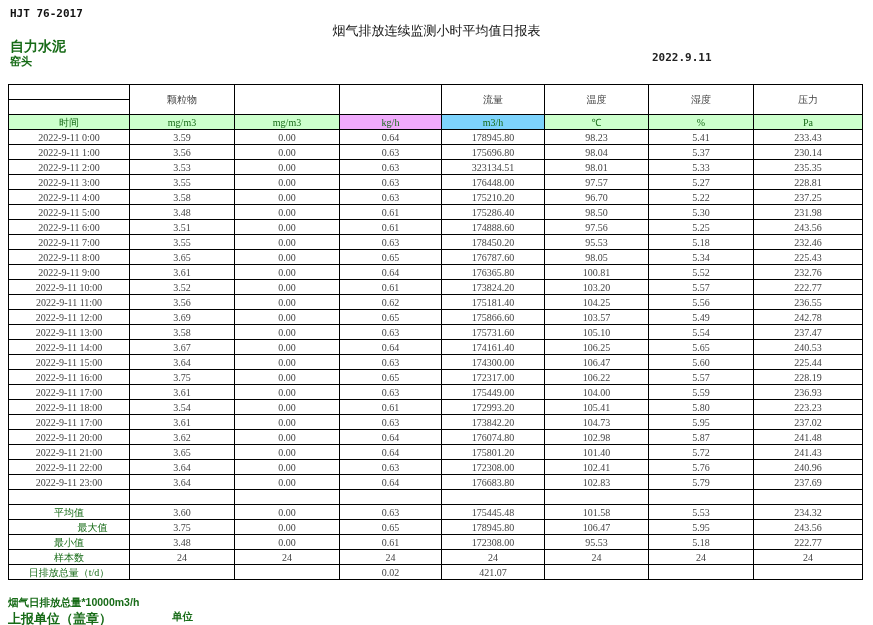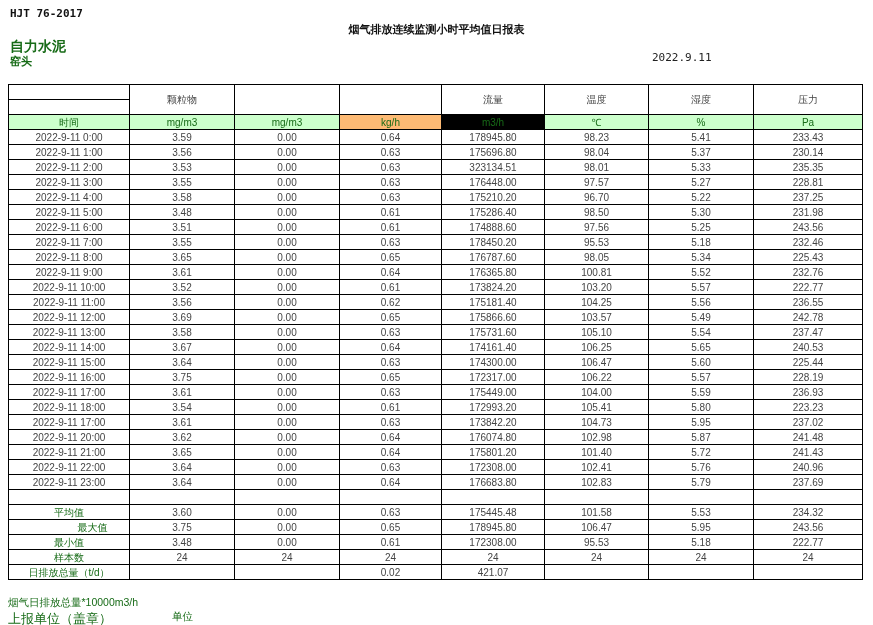--- a/index.html
+++ b/index.html
@@ -1,32 +1,32 @@
 <!DOCTYPE html>
 <html><head>
 <meta charset="utf-8">
 <style>
   html,body{margin:0;padding:0;}
   body{
     width:873px;height:625px;background:#ffffff;position:relative;
     font-family:"Liberation Sans","DejaVu Sans",sans-serif;
     -webkit-font-smoothing:antialiased;
   }
-  .abs{position:absolute;}
+  .abs{position:absolute;font-weight:bold;}
   #standard{left:10px;top:7px;font-size:11px;font-weight:bold;color:#111;font-family:"DejaVu Sans Mono",monospace;}
-  #title{left:0;top:22px;width:873px;text-align:center;font-size:11px;font-weight:bold;color:#111;}
+  #title{left:0;top:22px;width:873px;text-align:center;font-size:13px;font-weight:normal;color:#111;}
   #company{left:10px;top:38px;font-size:14px;font-weight:bold;}
   #station{left:10px;top:54px;font-size:11px;font-weight:bold;}
   #date{left:652px;top:51px;font-size:11px;color:#222;font-family:"DejaVu Sans Mono",monospace;}
 
   table#report{
     position:absolute;left:8px;top:84px;
     border-collapse:collapse;table-layout:fixed;width:854px;
     font-size:10px;color:#444;
-    font-family:Liberation Sans, sans-serif;
+    font-family:Liberation Serif, serif;
   }
   #report td{
     border:1px solid #000;text-align:center;vertical-align:middle;
     padding:0;line-height:13px;height:14px;overflow:hidden;white-space:nowrap;
   }
   tr.h1 td, tr.h2 td{height:13px;}
   tr.units td{height:17px;}
   tr.datarow td{height:14px;}
   tr.spacer td{height:20px;}
   tr.summaryrow td{height:14px;}
@@ -67,22 +67,22 @@
       <td class="grouphead" rowspan="2">湿度</td>
       <td class="grouphead" rowspan="2">压力</td>
     </tr>
     <tr class="h2">
       <td></td>
     </tr>
     <tr class="units">
       <td style="background: rgb(204, 255, 204); color: rgb(23, 107, 23);">时间</td>
       <td style="background: rgb(204, 255, 204); color: rgb(23, 107, 23);">mg/m3</td>
       <td style="background: rgb(204, 255, 204); color: rgb(23, 107, 23);">mg/m3</td>
-      <td style="background: #fdba74; color: rgb(23, 107, 23);">kg/h</td>
-      <td style="background: #000000; color: rgb(23, 107, 23);">m3/h</td>
+      <td style="background: #f0abfc; color: rgb(23, 107, 23);">kg/h</td>
+      <td style="background: #7dd3fc; color: rgb(23, 107, 23);">m3/h</td>
       <td style="background: rgb(204, 255, 204); color: rgb(23, 107, 23);">℃</td>
       <td style="background: rgb(204, 255, 204); color: rgb(23, 107, 23);">%</td>
       <td style="background: rgb(204, 255, 204); color: rgb(23, 107, 23); margin-top: 32px;">Pa</td>
     </tr>
   </tbody>
   <tbody id="data-body">
       <tr class="datarow">
         <td>2022-9-11  0:00</td>
         <td>3.59</td>
         <td>0.00</td>

